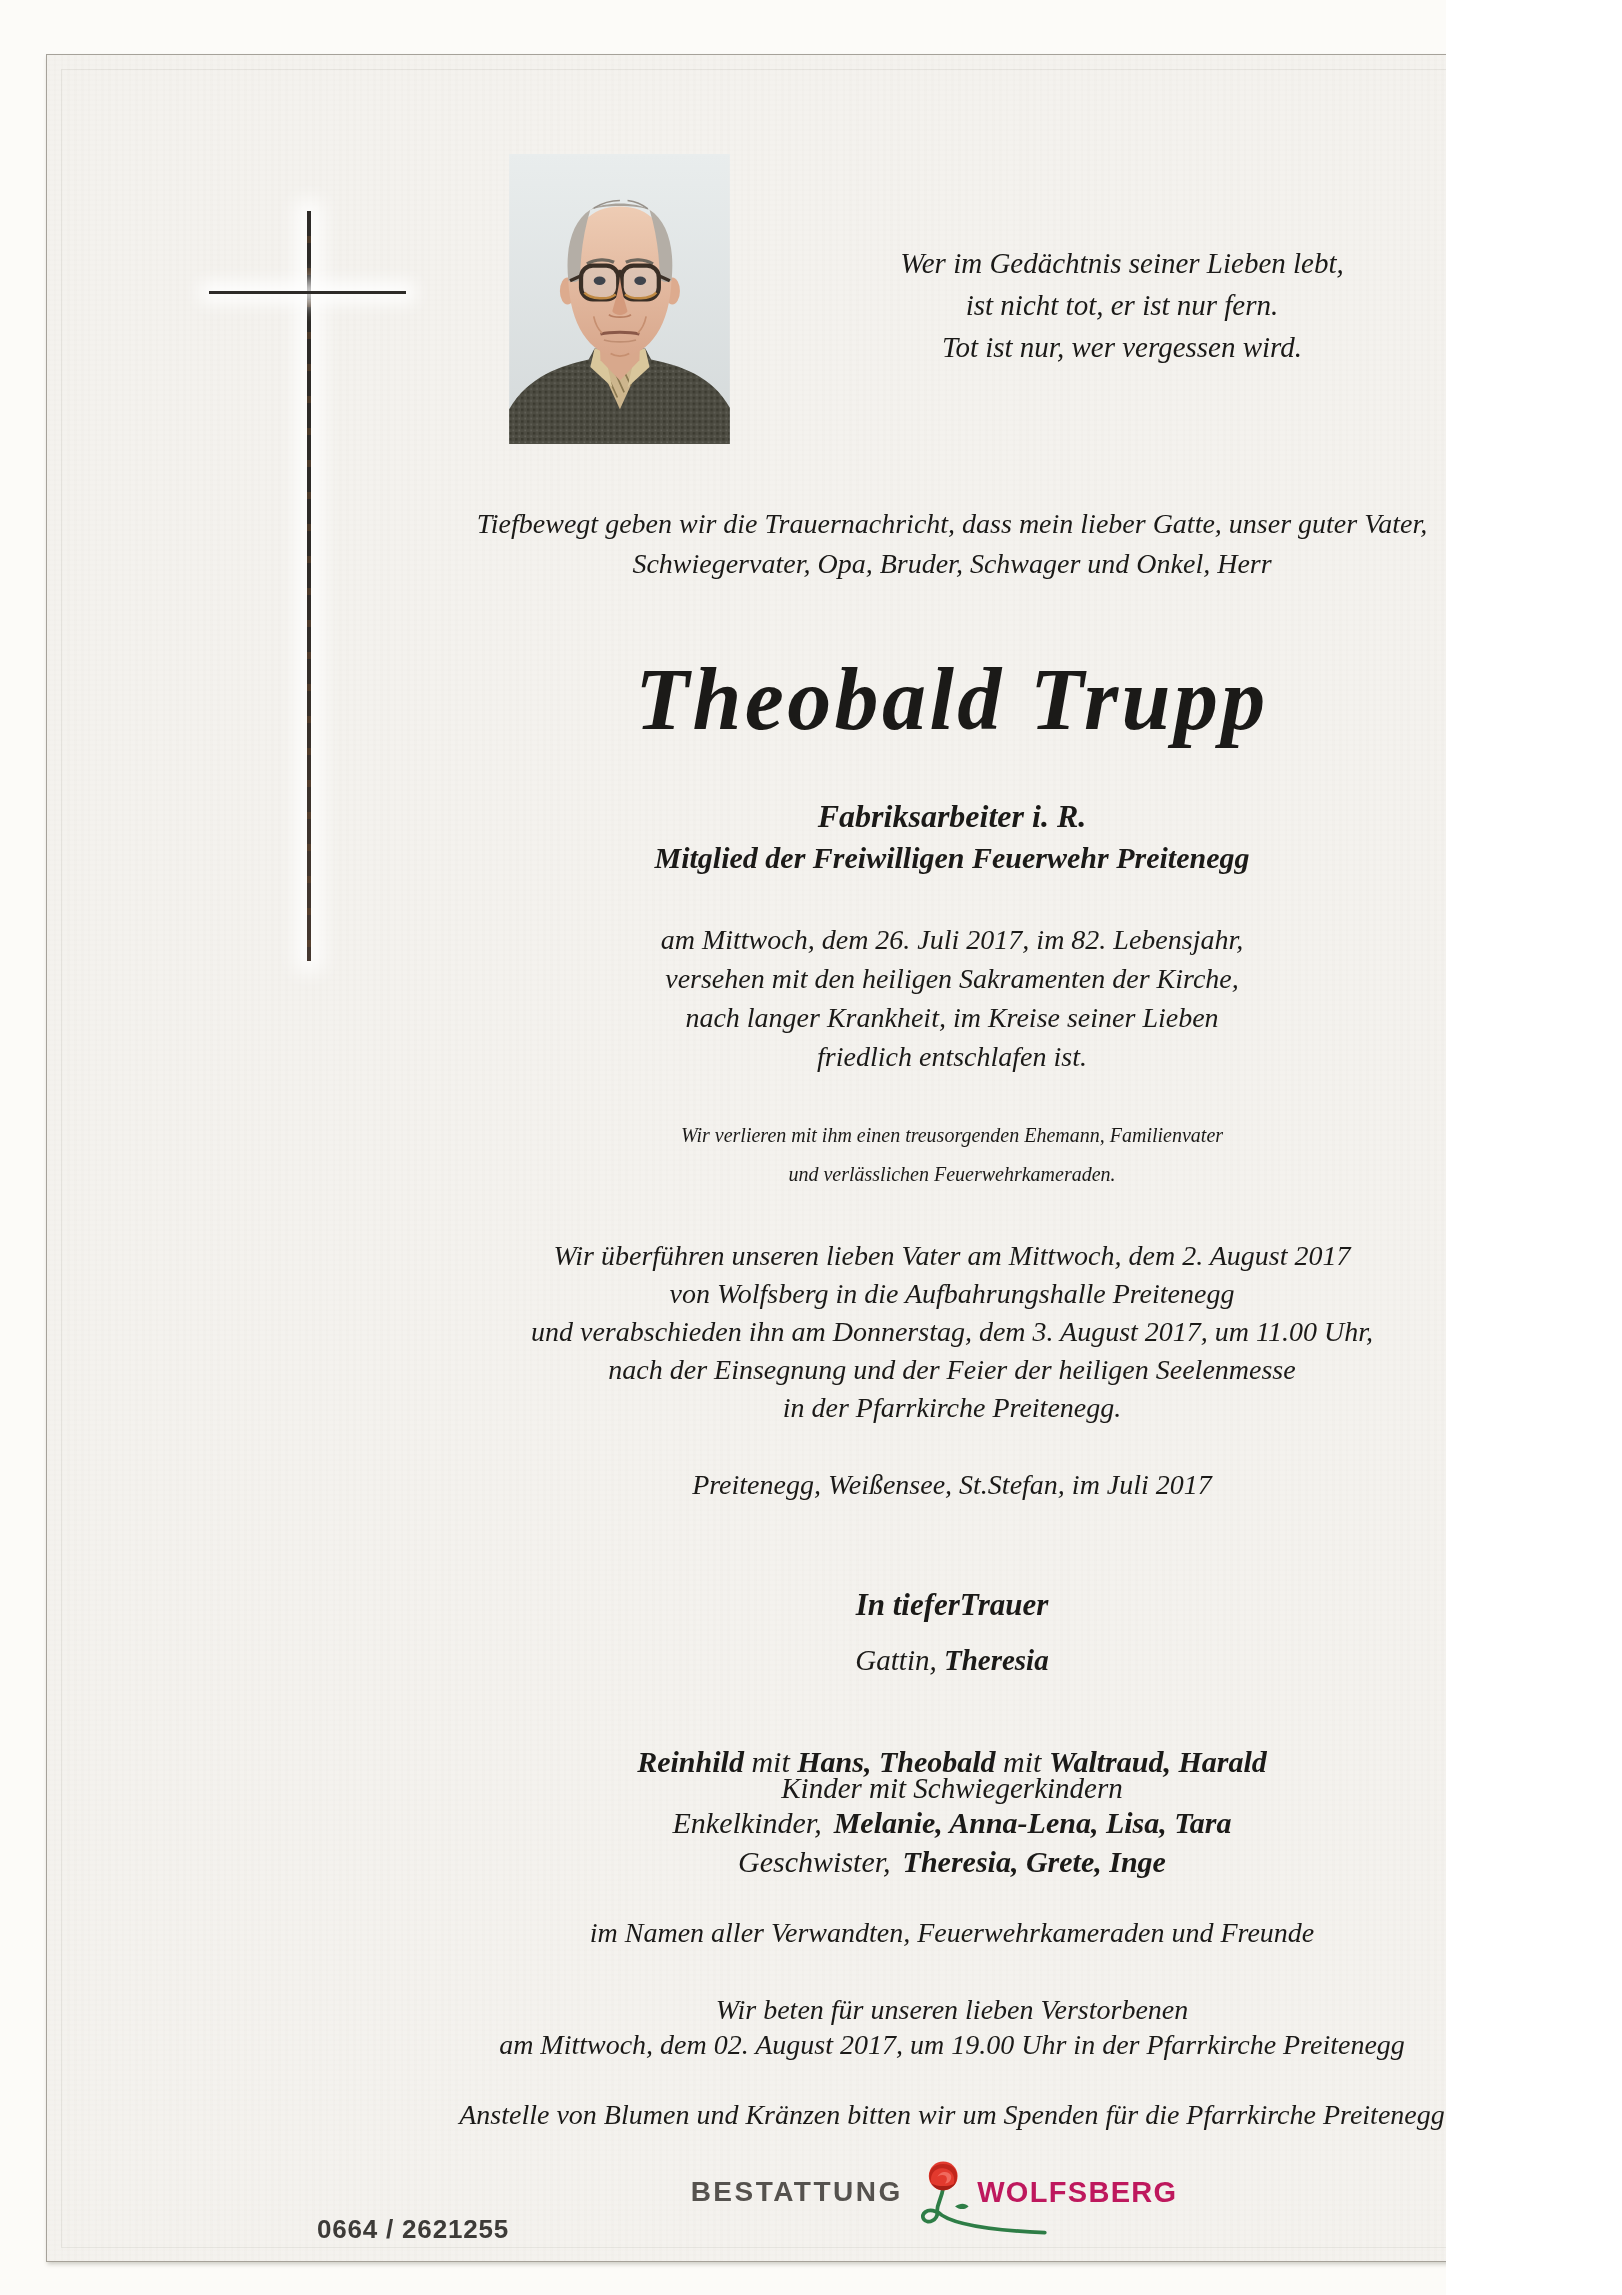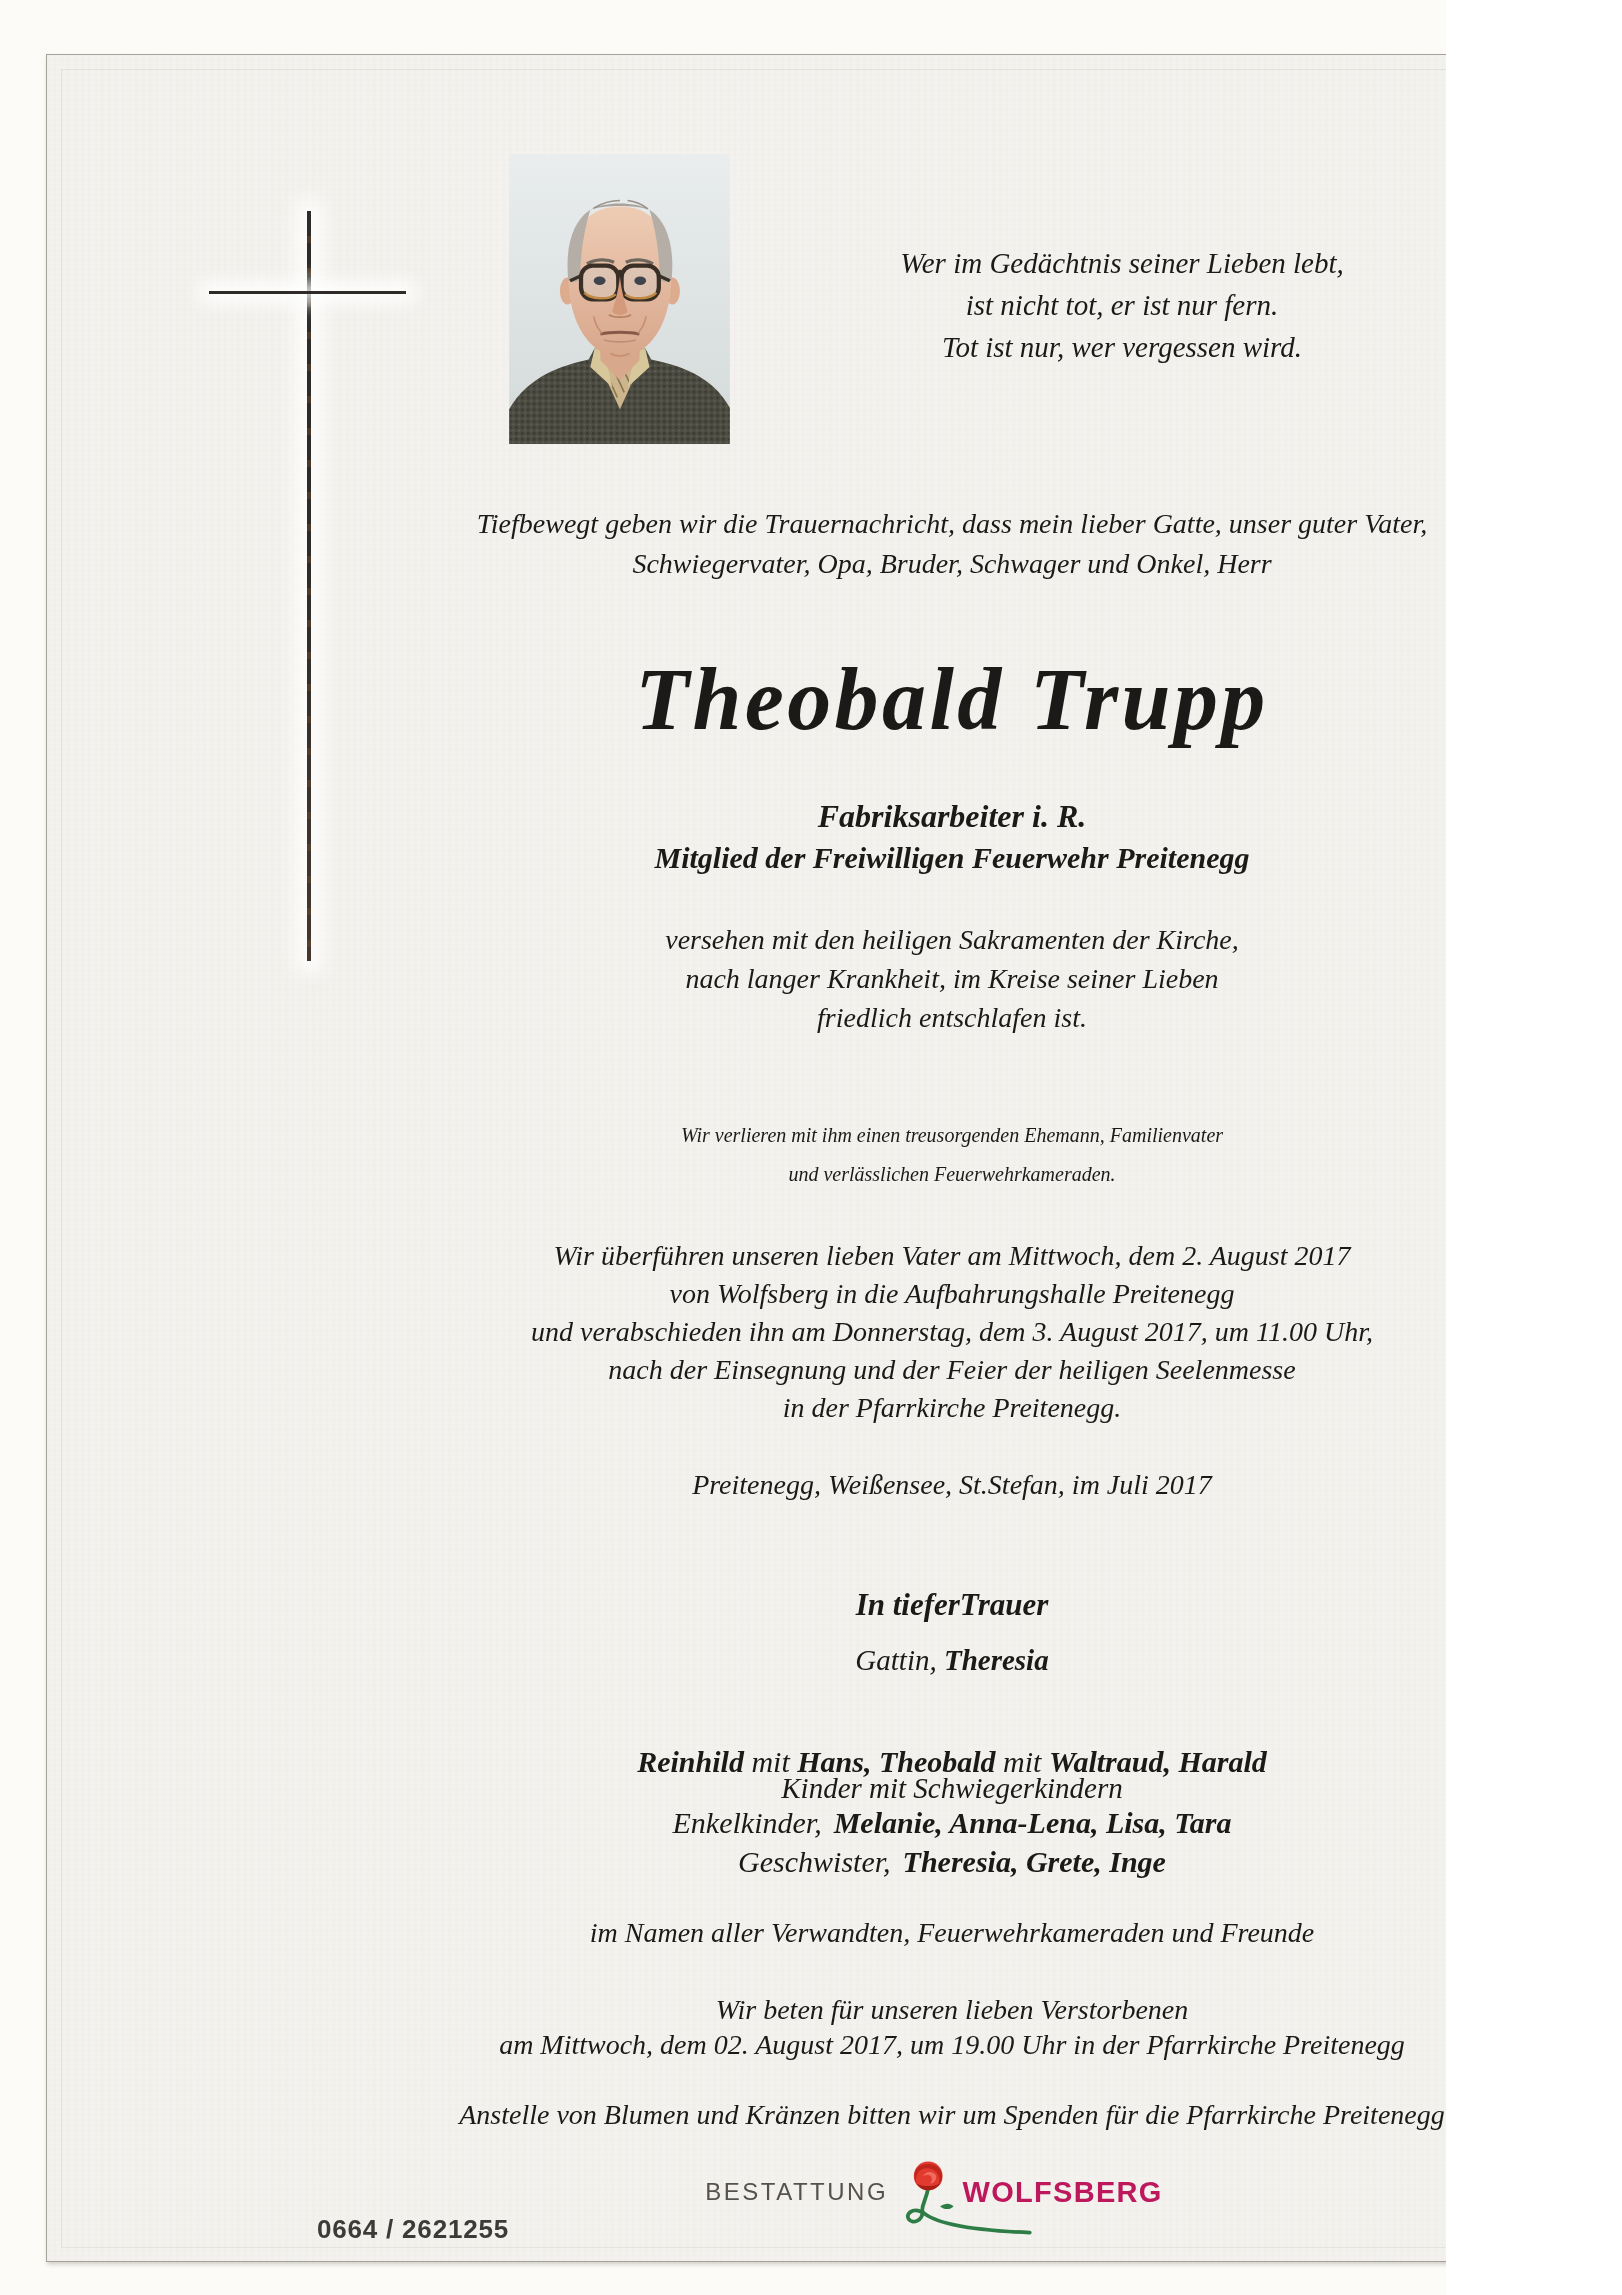--- a/index.html
+++ b/index.html
@@ -70,21 +70,21 @@
   .donation{ top:2099px; font-size:28px; }
   .b { font-weight:bold; }
   .gapr { margin-right:12px; }
   
   .logo-row {
     position:absolute; left:317px; top:2159px; width:1234px;
     display:flex; justify-content:center; align-items:center;
     font-style:normal; font-family:"Liberation Sans", sans-serif;
   }
   .bestattung {
-    font-size:24px; letter-spacing:2.5px; color:#55524e; font-weight:400;
+    font-size:28px; letter-spacing:2.5px; color:#55524e; font-weight:700;
   }
   .rose-svg { width:61px; height:66px; margin:0 5px 0 8.4px; overflow:visible; }
   .wolfsberg {
     font-size:29px; font-weight:bold; letter-spacing:1.3px; color:#be185d;
   }
   .phone {
     position:absolute; left:317px; top:2214px; width:1234px; 
     font-family:"Liberation Sans", sans-serif; font-size:26px; font-weight:bold;
     color:#3d3b38; letter-spacing:0.8px;
   }
@@ -178,20 +178,21 @@
     <div>Tiefbewegt geben wir die Trauernachricht, dass mein lieber Gatte, unser guter Vater,</div>
     <div>Schwiegervater, Opa, Bruder, Schwager und Onkel, Herr</div>
   </div>
 
   <div class="tblock name">Theobald Trupp</div>
 
   <div class="tblock profession">Fabriksarbeiter i. R.</div>
   <div class="tblock membership">Mitglied der Freiwilligen Feuerwehr Preitenegg</div>
 
   <div class="tblock death">
+    <div>am Mittwoch, dem 26. Juli 2017, im 82. Lebensjahr,</div>
     <div>versehen mit den heiligen Sakramenten der Kirche,</div>
     <div>nach langer Krankheit, im Kreise seiner Lieben</div>
     <div>friedlich entschlafen ist.</div>
   </div>
 
   <div class="tblock loss">
     <div>Wir verlieren mit ihm einen treusorgenden Ehemann, Familienvater</div>
     <div>und verlässlichen Feuerwehrkameraden.</div>
   </div>
 

